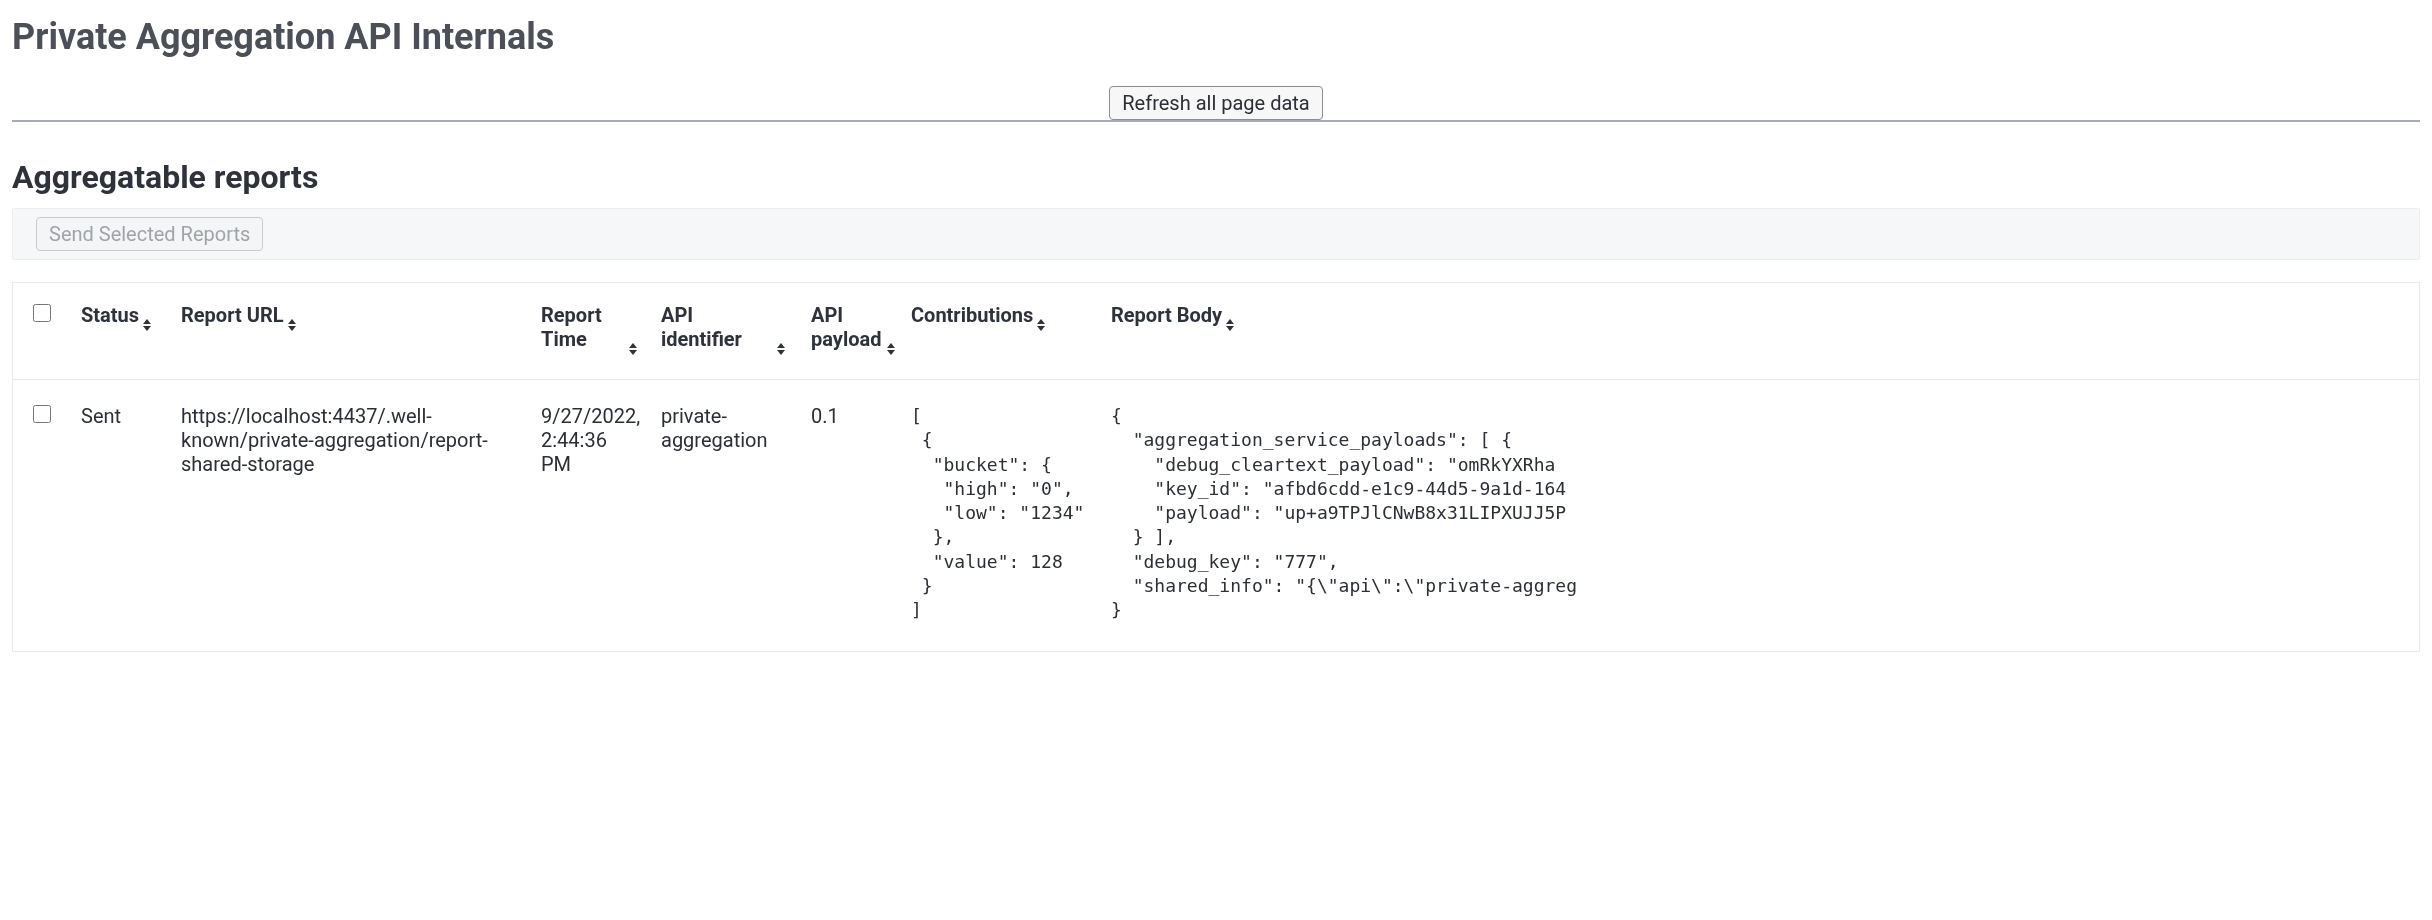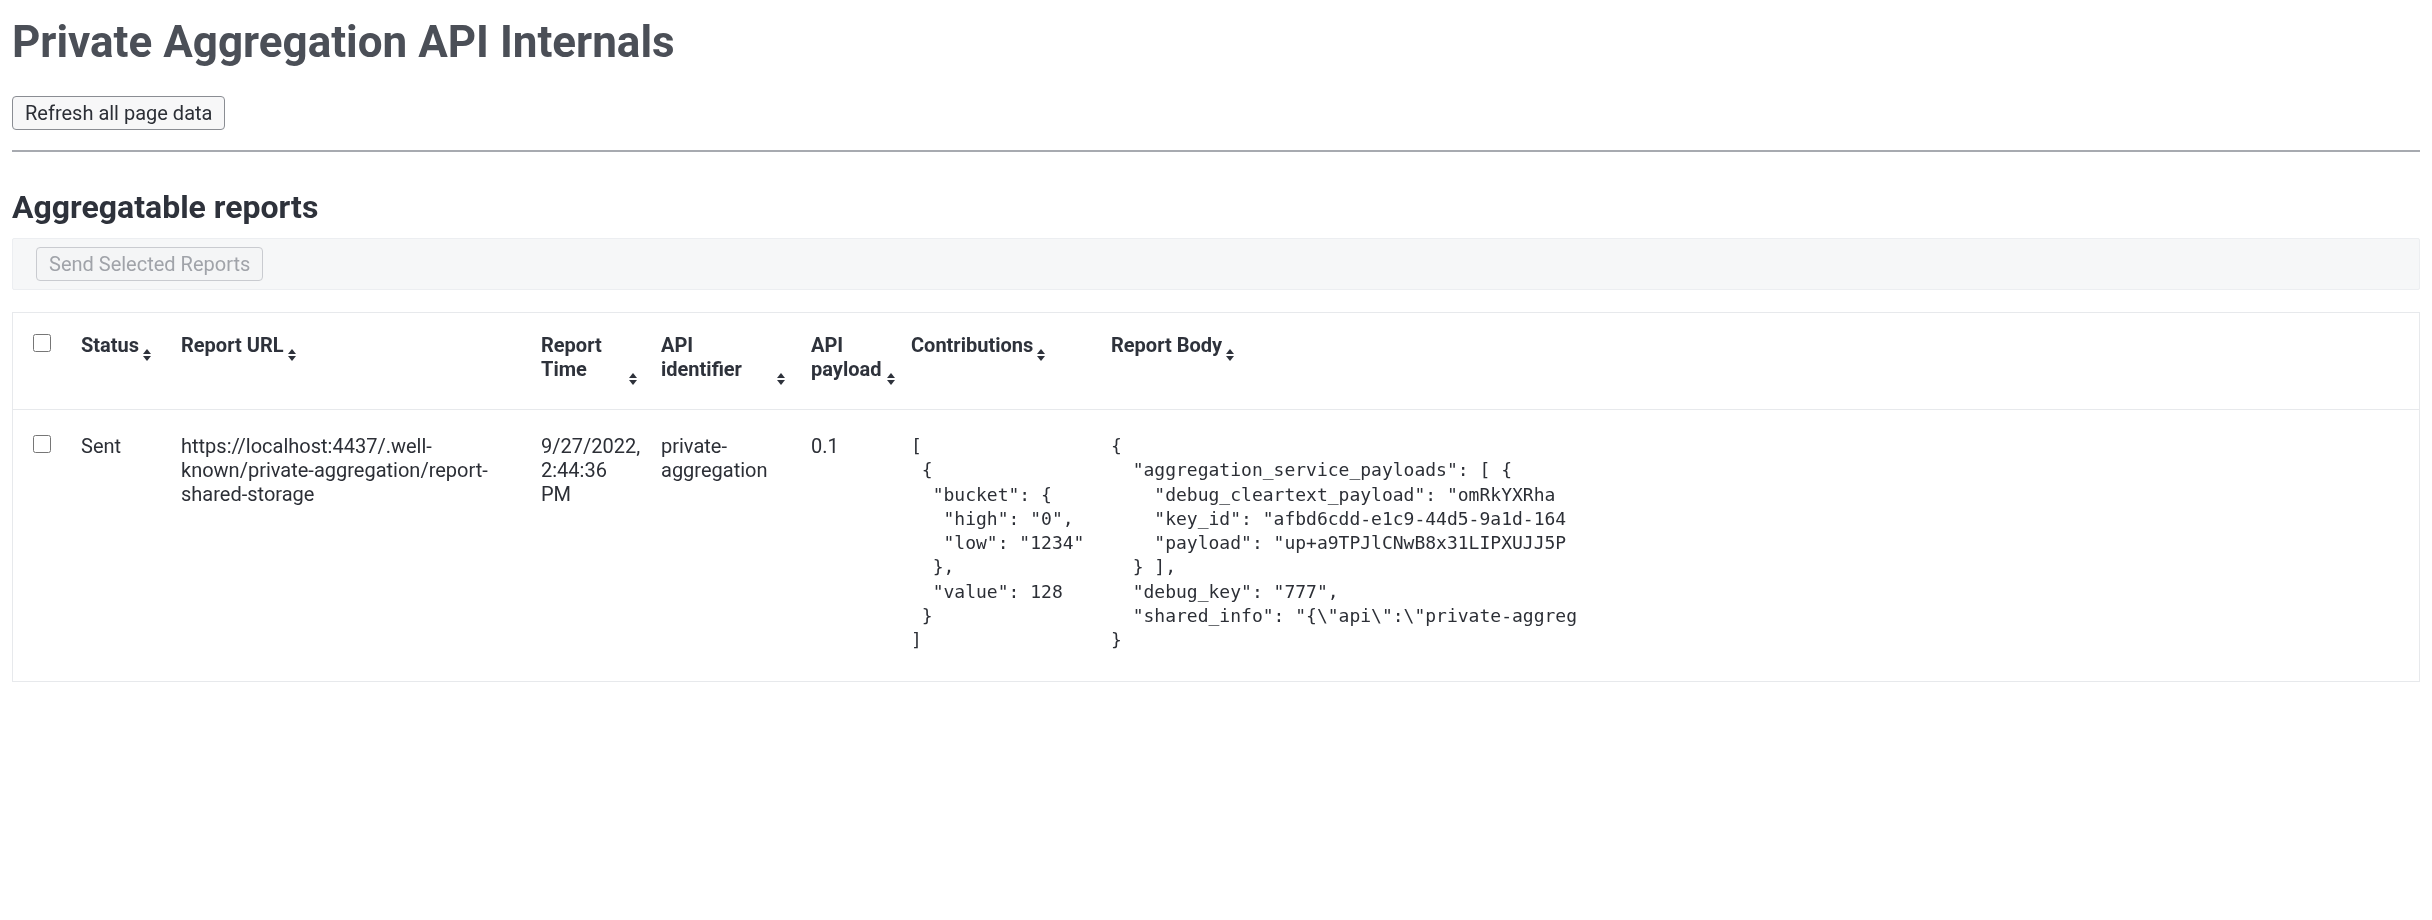--- a/index.html
+++ b/index.html
@@ -4,29 +4,29 @@
   <style>
     * { box-sizing: border-box; margin: 0; padding: 0; }
     body {
       font-family: -apple-system, BlinkMacSystemFont, "Segoe UI", Roboto, Helvetica, Arial, sans-serif;
       color: #2c2f36;
       padding: 16px 12px;
       background: #fff;
       font-size: 20px;
     }
     h1 {
-      font-size: 44px;
+      font-size: 36px;
       font-weight: 700;
       color: #4b4f57;
       margin-bottom: 28px;
     }
     .toolbar {
       display: flex;
       gap: 68px;
-      margin-bottom: 20px;
+      justify-content: center;
     }
     .btn {
       font: inherit;
       font-size: 20px;
       padding: 4px 12px;
       border: 1px solid #8a8d93;
       border-radius: 4px;
       background: #f7f7f8;
       cursor: pointer;
       color: #2c2f36;

